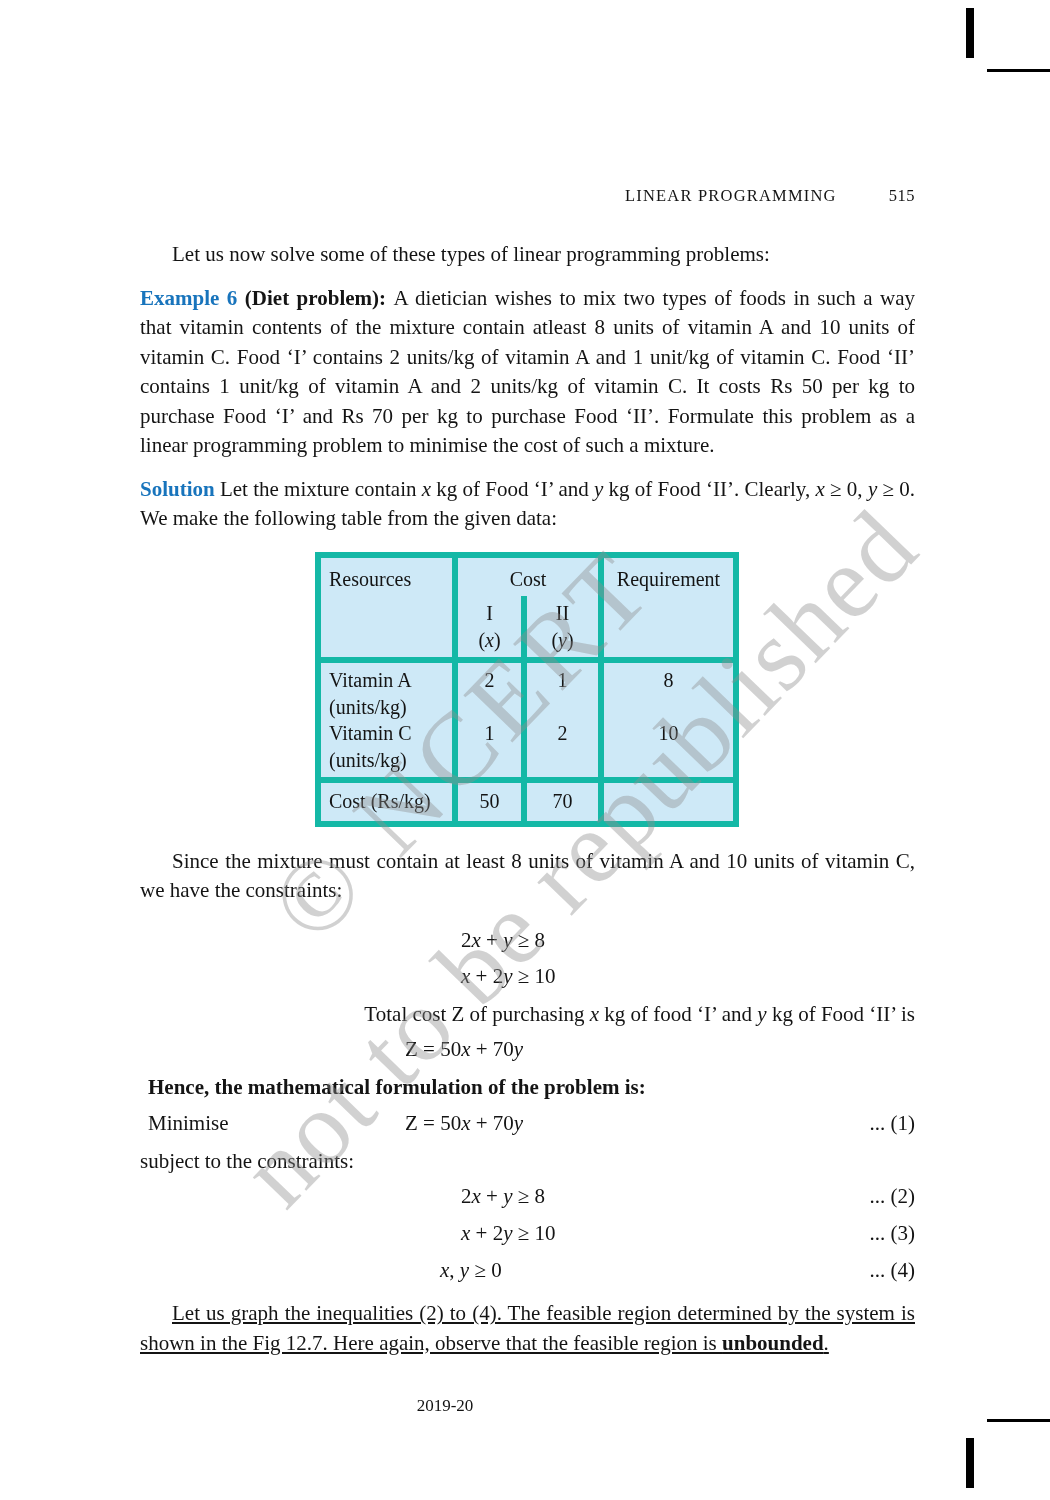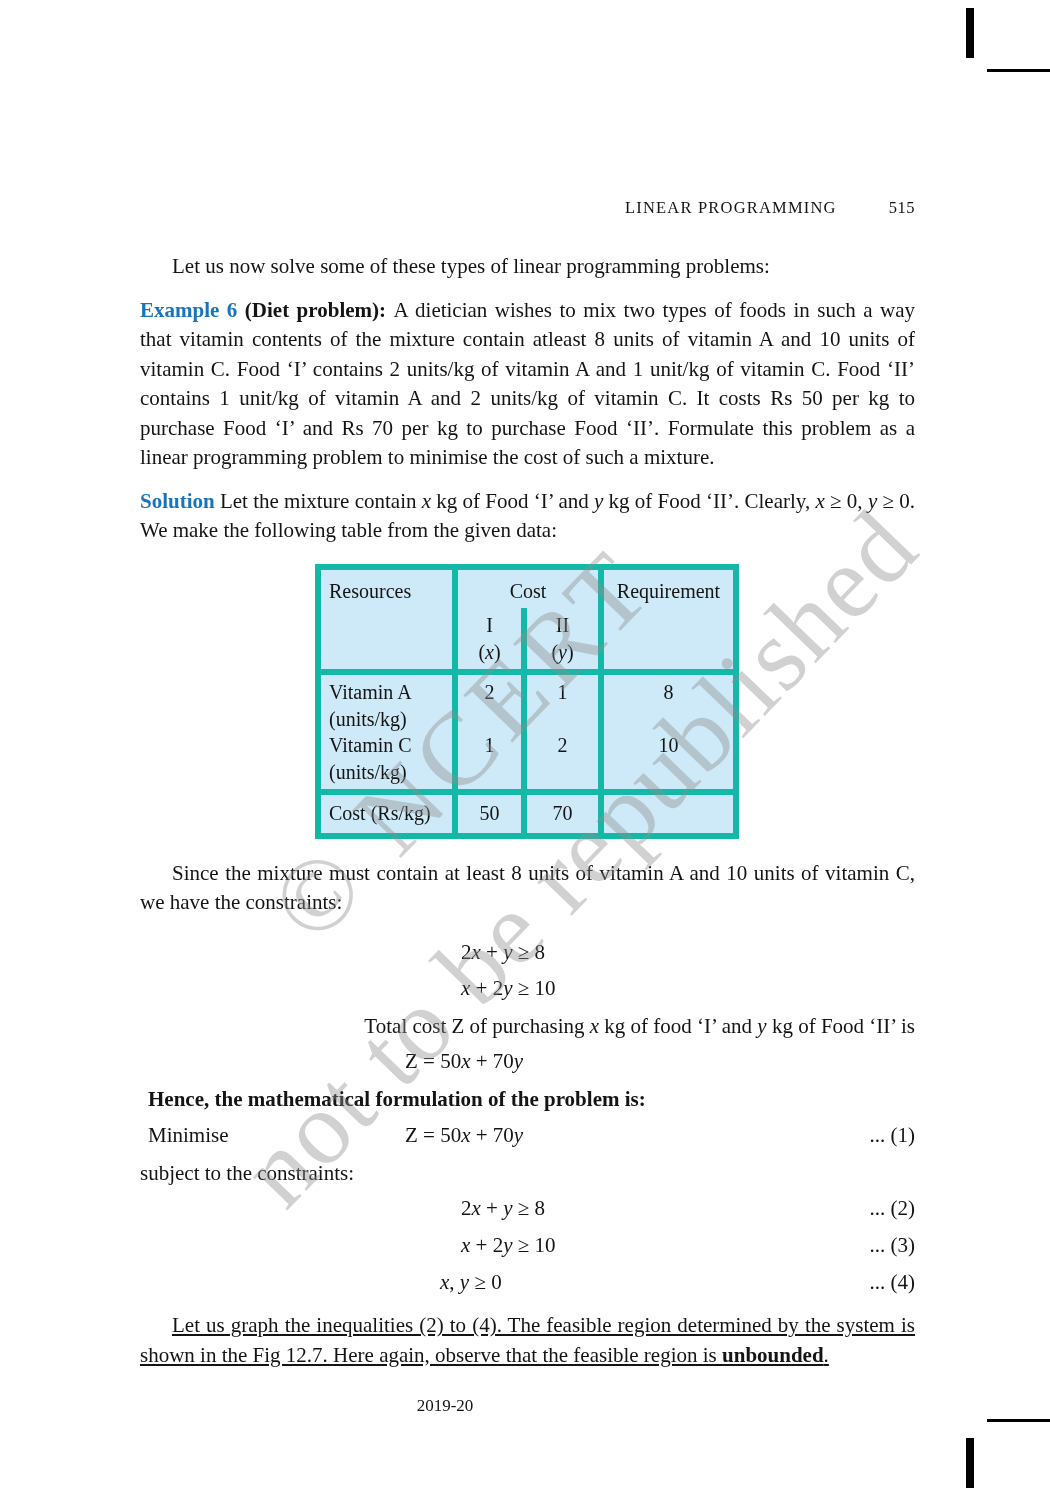--- a/index.html
+++ b/index.html
@@ -5,21 +5,21 @@
   html,body { margin:0; padding:0; background:#e8e8e8; }
   .page {
     position:relative; width:1050px; height:1500px; background:#ffffff;
     font-family:"Liberation Serif","DejaVu Serif",serif; color:#141414;
     overflow:hidden; margin:0 auto;
   }
   .content { position:absolute; left:140px; top:186px; width:775px; z-index:1; }
 
   .running-head { display:flex; justify-content:flex-end; align-items:baseline; gap:52px;
     font-size:16.5px; margin-bottom:34px; }
-  .rh-title { letter-spacing:1.2px;margin-top:12px; }
+  .rh-title { letter-spacing:1.2px; }
   .rh-num { letter-spacing:0.5px; }
 
   .para { font-size:21px; line-height:29.5px; margin:0 0 14px 0; }
   .just { text-align:justify; }
   .indent { text-indent:32px; }
   .b { font-weight:bold; }
   .i { font-style:italic; }
   .blue { color:#1874bc; font-weight:bold; }
 
   

